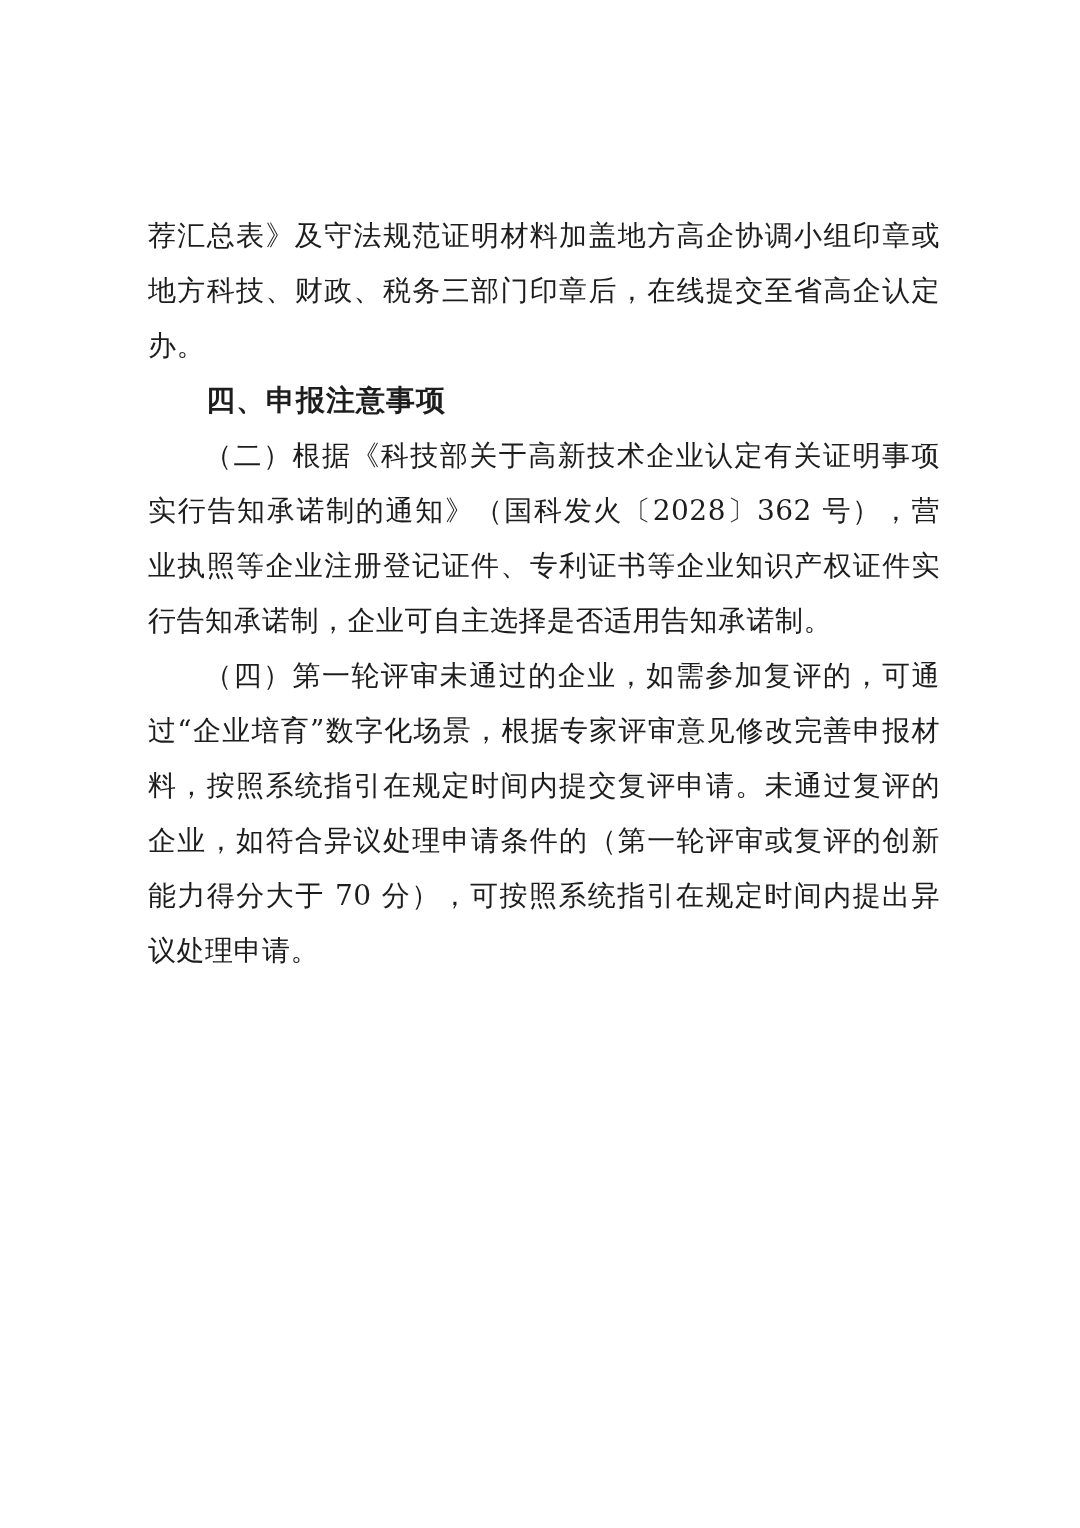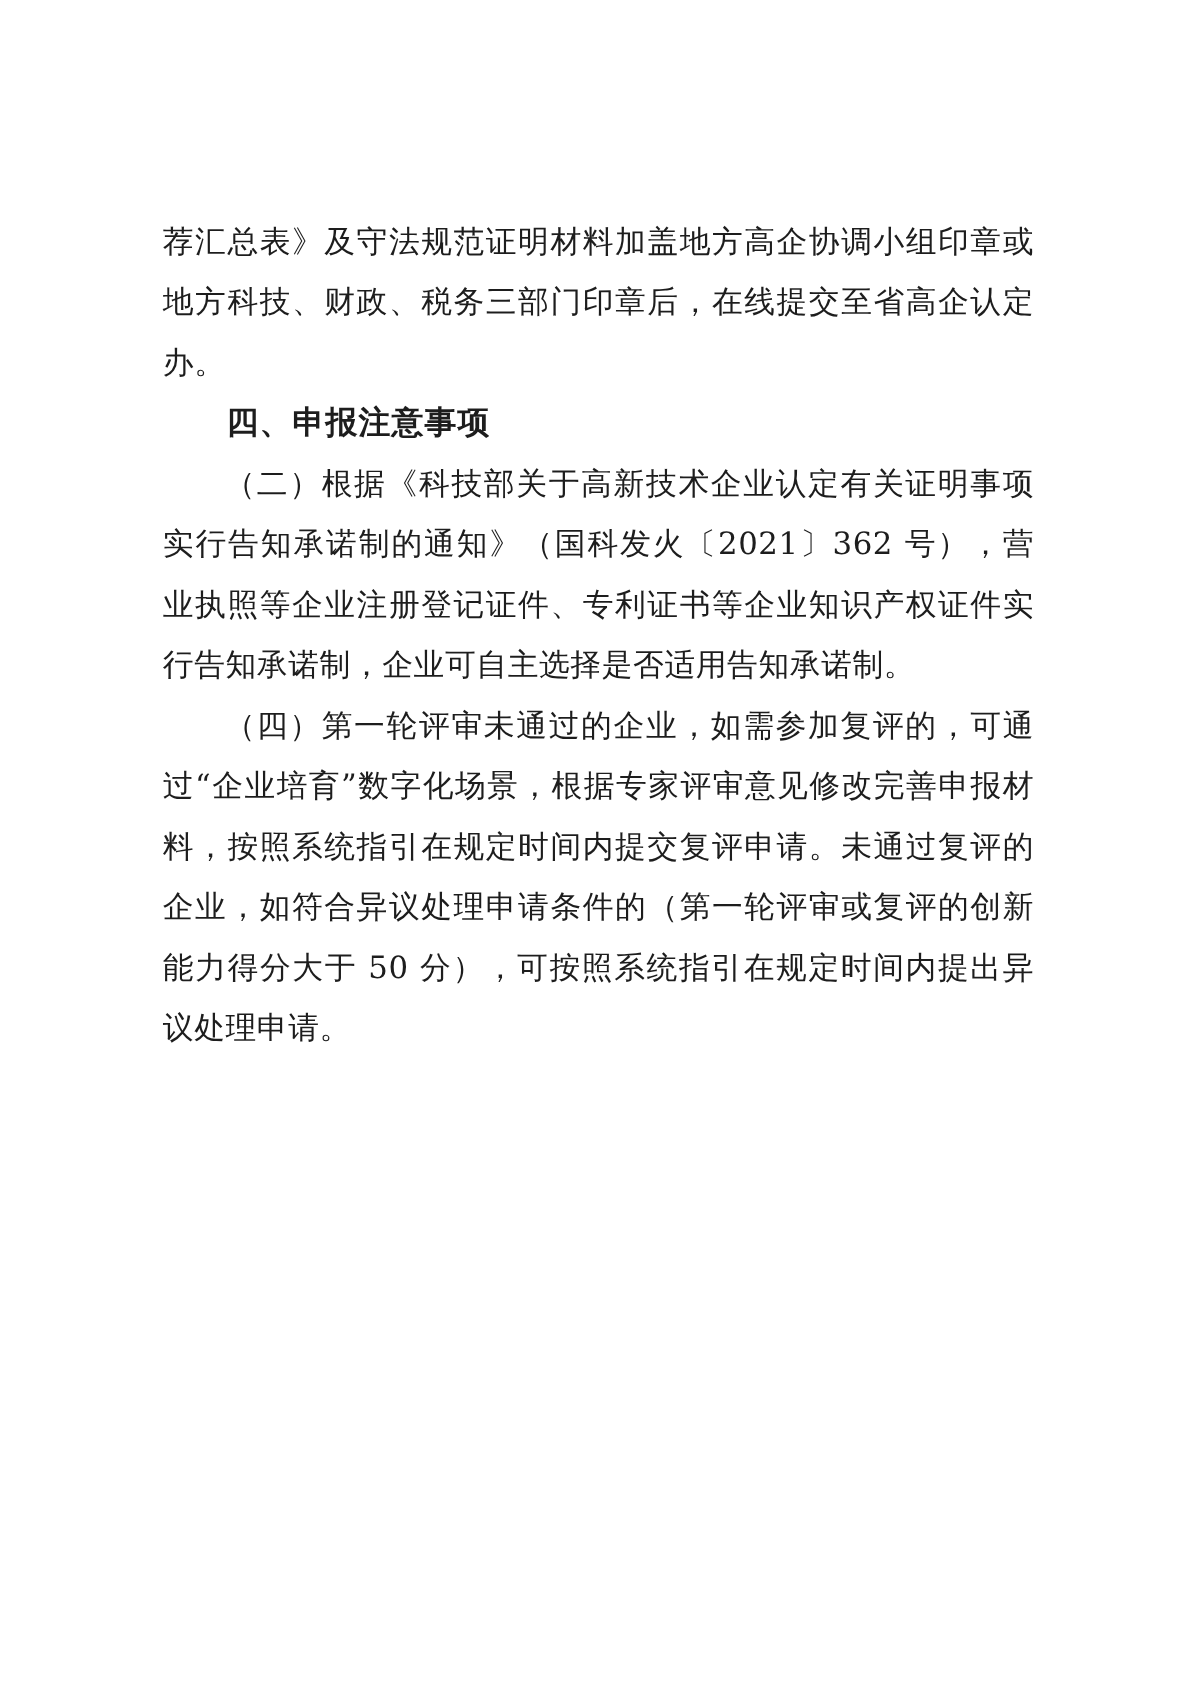--- a/index.html
+++ b/index.html
@@ -8,20 +8,21 @@
     background: #ffffff;
   }
   .page {
     position: relative;
     width: 1080px;
     height: 1076px;
     background: #ffffff;
     overflow: hidden;
     font-family: "DejaVu Serif", serif;
     color: #1d1d1d;
+    margin-top: 16px;
   }
   .content {
     position: absolute;
     left: 148px;
     top: 192px;
     width: 792px;
   }
   .content p {
     margin: 0;
     font-size: 28px;
@@ -71,22 +72,22 @@
   }
 </style>
 </head>
 <body>
 
 <div class="page">
 
   <div class="content" id="paragraphs">
       <p class="body ">荐汇总表》及守法规范证明材料加盖地方高企协调小组印章或地方科技、财政、税务三部门印章后，在线提交至省高企认定办。</p>
       <p class="heading indent">四、申报注意事项</p>
-      <p class="body indent">（二）根据《科技部关于高新技术企业认定有关证明事项实行告知承诺制的通知》（国科发火〔2021〕362 号），营业执照等企业注册登记证件、专利证书等企业知识产权证件实行告知承诺制，企业可自主选择是否适用告知承诺制。</p>
-      <p class="body indent">（四）第一轮评审未通过的企业，如需参加复评的，可通过“企业培育”数字化场景，根据专家评审意见修改完善申报材料，按照系统指引在规定时间内提交复评申请。未通过复评的企业，如符合异议处理申请条件的（第一轮评审或复评的创新能力得分大于 50 分），可按照系统指引在规定时间内提出异议处理申请。</p>
+      <p class="body indent">（二）根据《科技部关于高新技术企业认定有关证明事项实行告知承诺制的通知》（国科发火〔2028〕362 号），营业执照等企业注册登记证件、专利证书等企业知识产权证件实行告知承诺制，企业可自主选择是否适用告知承诺制。</p>
+      <p class="body indent">（四）第一轮评审未通过的企业，如需参加复评的，可通过“企业培育”数字化场景，根据专家评审意见修改完善申报材料，按照系统指引在规定时间内提交复评申请。未通过复评的企业，如符合异议处理申请条件的（第一轮评审或复评的创新能力得分大于 70 分），可按照系统指引在规定时间内提出异议处理申请。</p>
     </div>
 
   <div class="page-number">— 3 —</div>
 
   <div class="watermark">
     <span>
       <svg width="48" height="46" viewBox="0 0 48 46">
 
         <circle cx="15" cy="15" r="12" fill="#ffffff" stroke="#d3d3d3" stroke-width="2"></circle>
         <path d="M8 25 L4 31 L12 27 Z" fill="#ffffff" stroke="#d3d3d3" stroke-width="1.5" stroke-linejoin="round"></path>

